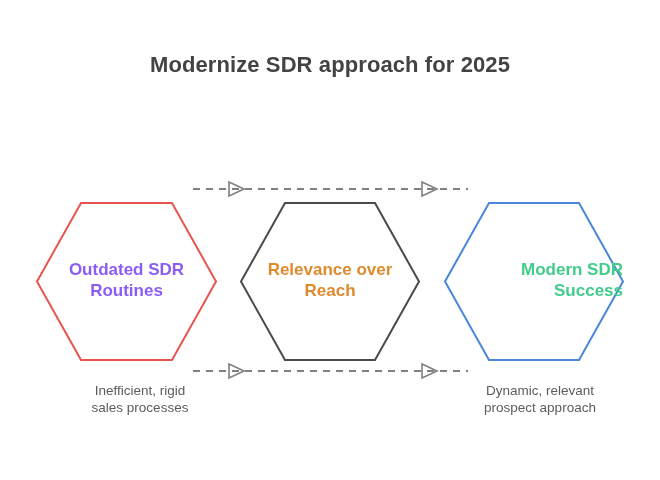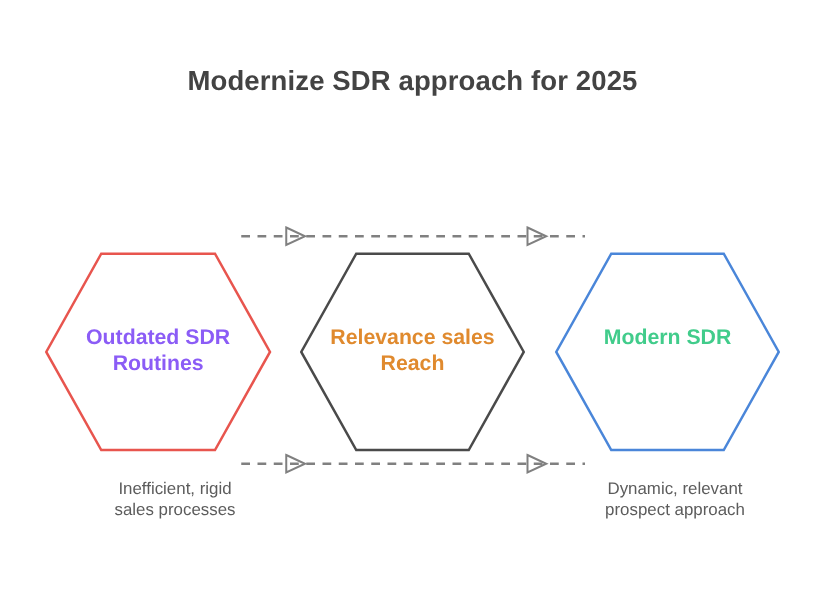--- a/index.html
+++ b/index.html
@@ -125,26 +125,27 @@
 
     <polygon id="hex-right" class="hex" points="489,203 579,203 623,281.5 579,360 489,360 445,281.5" style="stroke: rgb(74, 134, 217); fill: rgb(255, 255, 255);"></polygon>
   </svg>
 
   <div class="hex-label hex-label-left" id="label-left" style="color: #8b5cf6;">
     <span class="line">Outdated SDR</span>
     <span class="line">Routines</span>
   </div>
 
   <div class="hex-label hex-label-mid" id="label-mid" style="color: rgb(224, 138, 46);">
-    <span class="line">Relevance sales</span>
+    <span class="line">Relevance over</span>
     <span class="line">Reach</span>
   </div>
 
-  <div class="hex-label hex-label-right" id="label-right" style="color: rgb(65, 204, 139);">
+  <div class="hex-label hex-label-right" id="label-right" style="color: rgb(65, 204, 139); text-align: right;">
     <span class="line">Modern SDR</span>
+    <span class="line">Success</span>
   </div>
 
   <div class="caption caption-bottom-left" style="color: rgb(92, 92, 92);">
     <span class="line">Inefficient, rigid</span>
     <span class="line">sales processes</span>
   </div>
 
   <div class="caption caption-bottom-right" style="color: rgb(92, 92, 92);">
     <span class="line">Dynamic, relevant</span>
     <span class="line">prospect approach</span>

